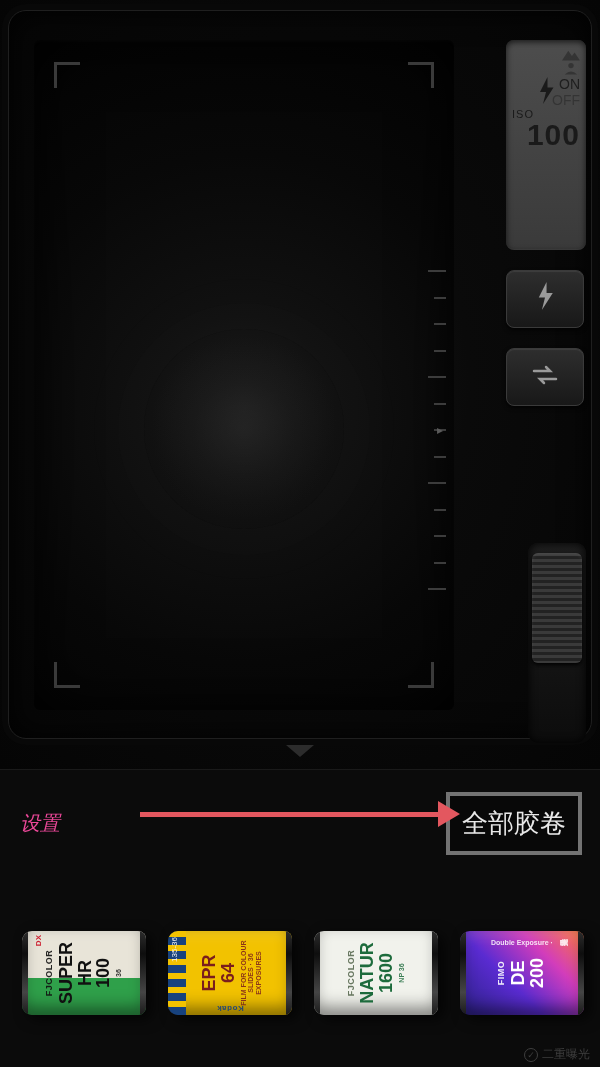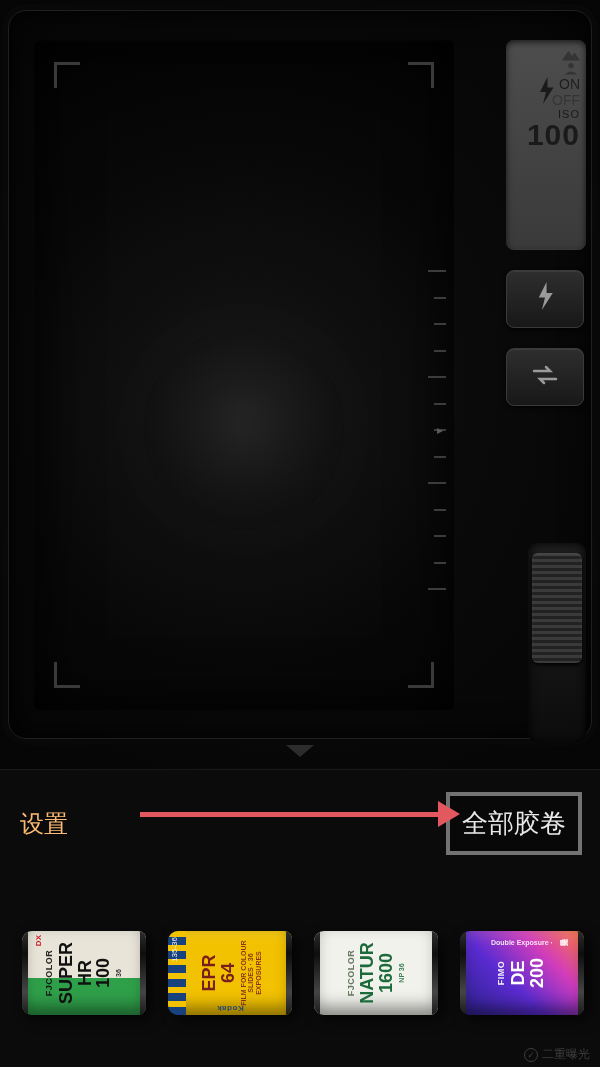--- a/index.html
+++ b/index.html
@@ -63,21 +63,21 @@
   .lcd {
     width: 80px; height: 210px; background: linear-gradient(#4d4d4d,#3a3a3a);
     border-radius: 8px; box-shadow: inset 0 2px 6px rgba(0,0,0,.7), inset 0 -1px 1px rgba(255,255,255,.06);
     padding: 8px 6px; color: #1a1a1a; font-family: "Arial Narrow", sans-serif;
     display: flex; flex-direction: column; gap: 0;
   }
   .lcd-row { display:flex; align-items:center; justify-content:flex-end; gap:4px; font-size:14px; color:#1e1e1e; }
   .lcd-row.dim { opacity:.45; }
   .lcd-icon { width:18px; height:14px; display:inline-block; }
   .lcd-big { font-size: 30px; font-weight: 700; letter-spacing: 1px; text-align: right; line-height: 1; }
-  .lcd-small { font-size: 11px; letter-spacing: 1px; text-align: right; }
+  .lcd-small { font-size: 11px; letter-spacing: 1px; text-align: left; }
 
   .side-btn {
     width: 78px; height: 58px; margin-top: 20px;
     background: linear-gradient(#2e2e2e,#181818); border: 1px solid #3a3a3a; border-radius: 8px;
     box-shadow: inset 0 1px 1px rgba(255,255,255,.08), 0 2px 4px rgba(0,0,0,.8);
     display:flex; align-items:center; justify-content:center; color:#8b8b8b; font-size:24px;
   }
   .side-btn:first-of-type { margin-top: 34px; }
 
   .shutter-area {
@@ -92,21 +92,21 @@
   }
 
   
   .bottom-panel {
     position:absolute; left:0; top:770px; width:600px; height:297px; background:#0b0b0b;
   }
   .menu-row {
     display:flex; align-items:center; justify-content:space-between;
     padding: 22px 18px 0 20px;
   }
-  .menu-left { color:#fdba74; font-size:24px; }
+  .menu-left { color:#ec4899; font-size:20px;font-style:italic; }
   .menu-right {
     color:#e8e8e8; font-size:26px; padding:10px 12px;
     border:4px solid #737373; background:rgba(0,0,0,.2);
   }
   .arrow-annot {
     position:absolute; left:140px; top:36px; width:320px; height:16px;
   }
   .arrow-line { position:absolute; left:0; top:6px; right:20px; height:5px; background:#e3575f; }
   .arrow-head { position:absolute; right:0; top:-5px; width:0; height:0;
     border-top:13px solid transparent; border-bottom:13px solid transparent; border-left:22px solid #e3575f; }

